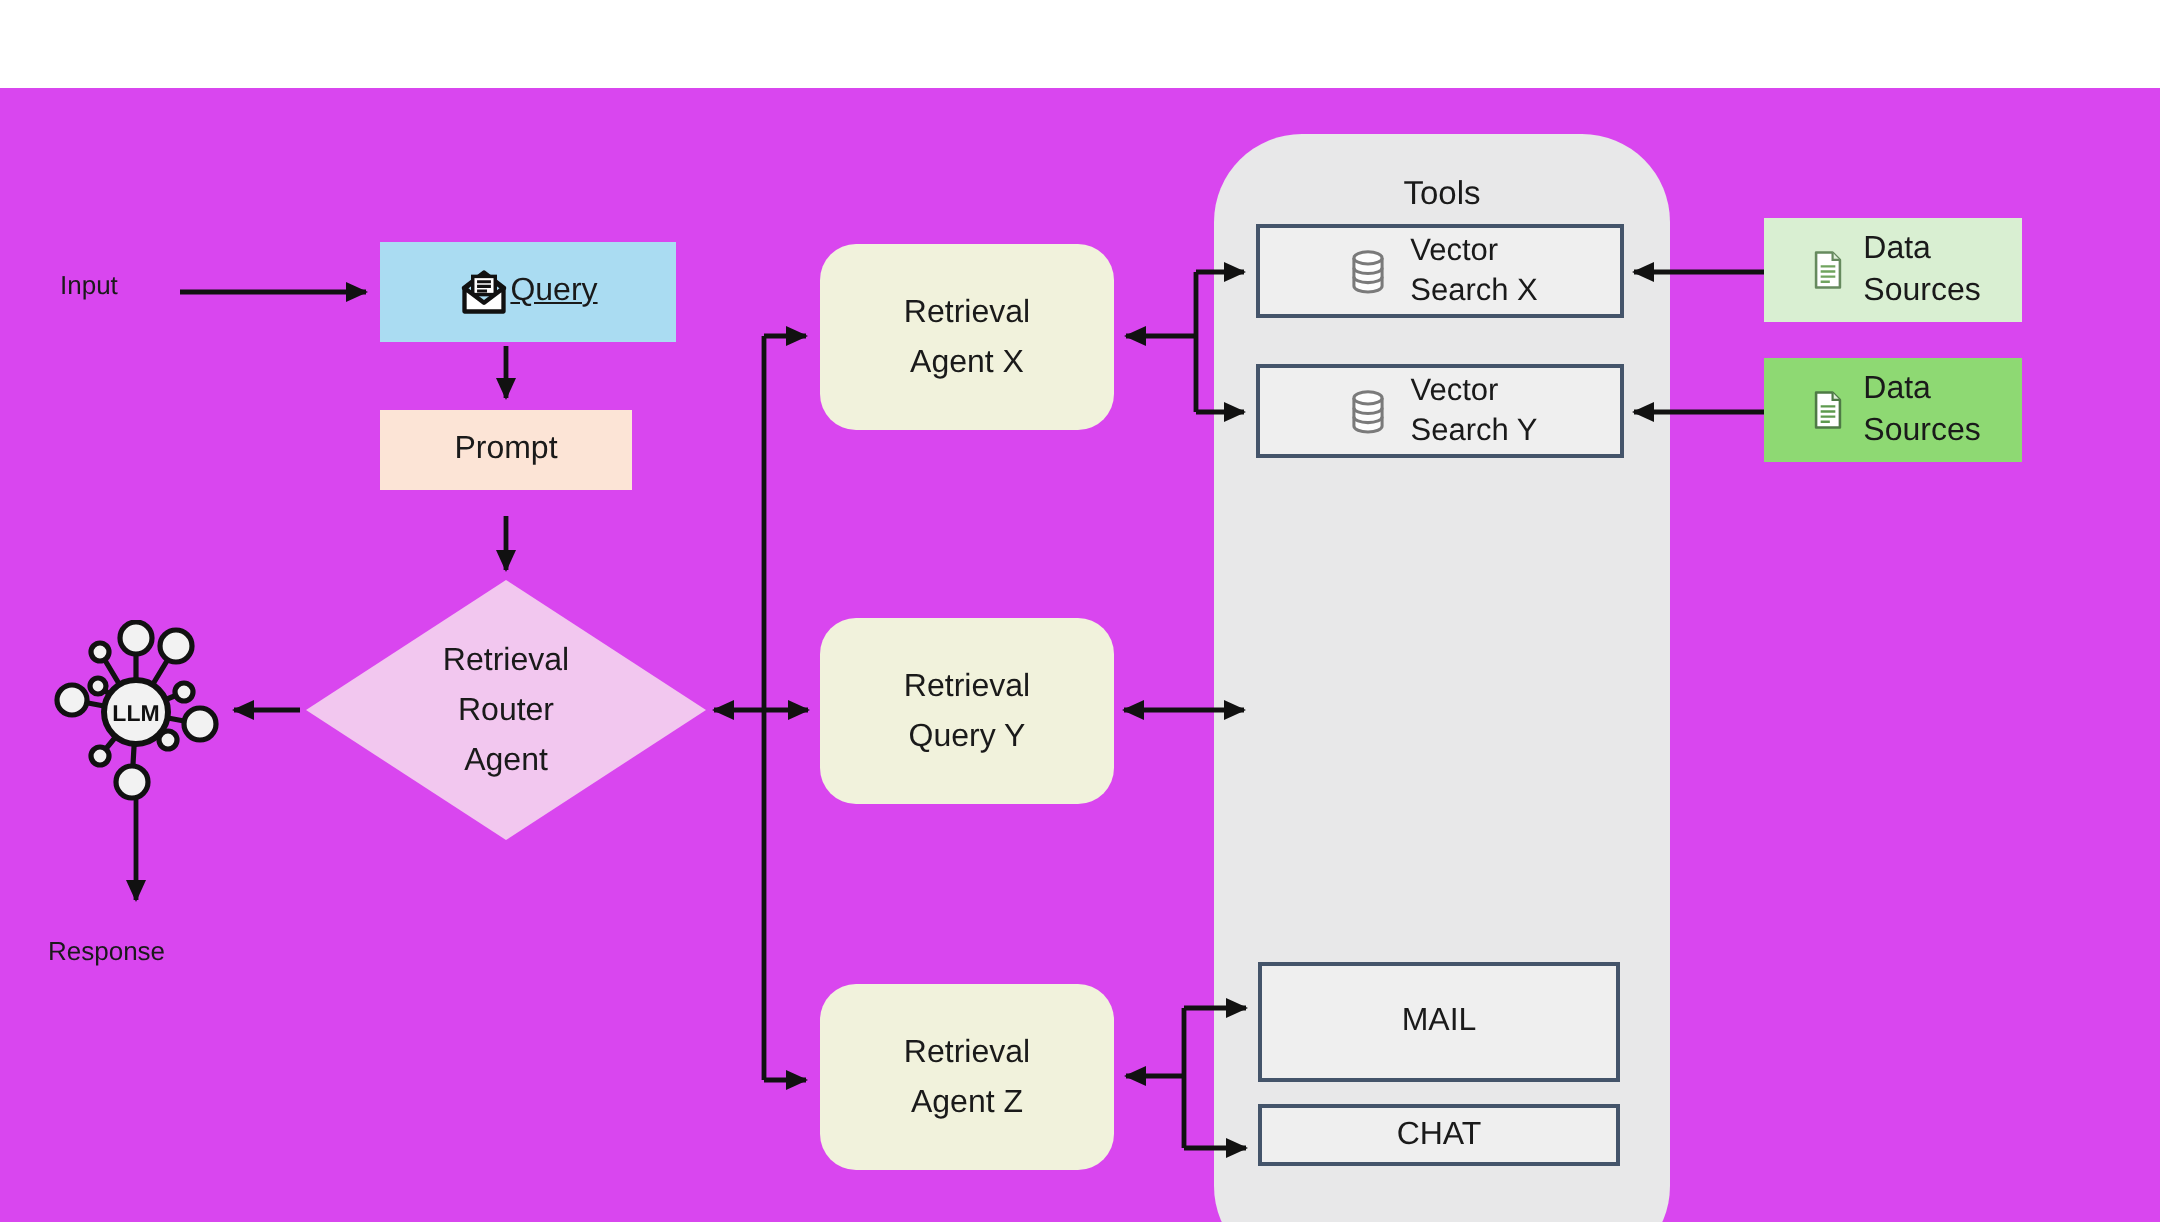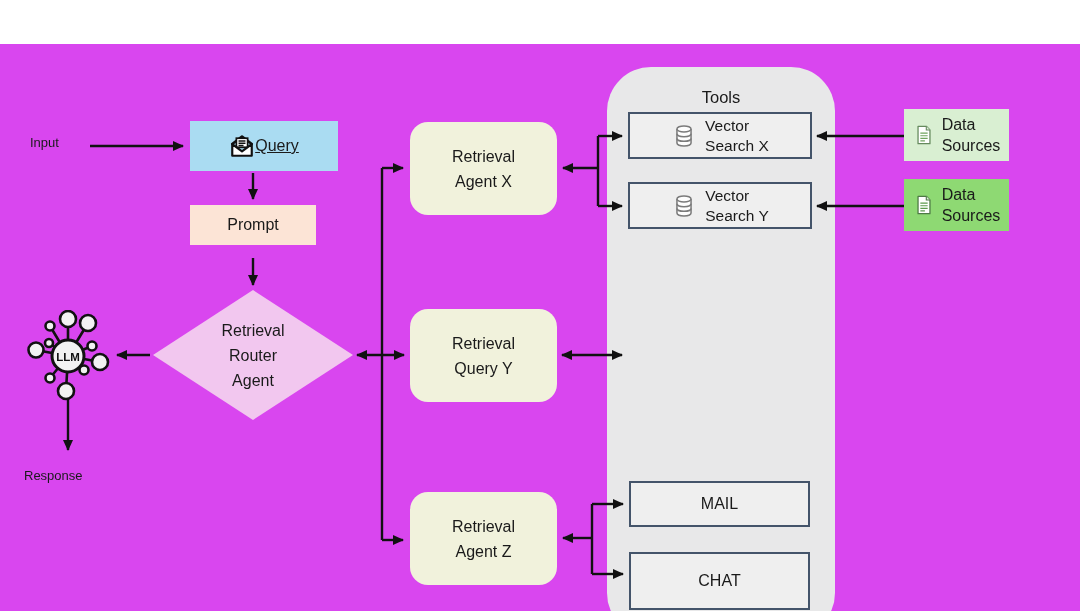--- a/index.html
+++ b/index.html
@@ -4,21 +4,21 @@
 <style>
   html,body{margin:0;padding:0;}
   body{font-family:"Liberation Sans", sans-serif;}
   .canvas{position:relative;width:1080px;height:611px;overflow:hidden;color:#1a1a1a;}
   .abs{position:absolute;}
   .lbl{font-size:13px;color:#1a1a1a;}
   .box{position:absolute;display:flex;align-items:center;justify-content:center;box-sizing:border-box;font-size:16px;color:#1a1a1a;z-index:2;}
   .twoLine{display:flex;flex-direction:column;line-height:20px;font-size:15.5px;}
   .agent{left:410px;width:147px;height:93px;border-radius:18px;flex-direction:column;line-height:25px;}
   .toolbox{left:628px;width:184px;border:2px solid #44546a;gap:8px;}
-  .dsbox{left:904px;width:105px;height:52px;gap:7px;line-height:21px;}
+  .dsbox{left:882px;width:129px;height:52px;gap:7px;line-height:21px;}
   .diamond{left:153px;top:246px;width:200px;height:130px;clip-path:polygon(50% 0,100% 50%,50% 100%,0 50%);
            flex-direction:column;line-height:25px;}
   #connectors{position:absolute;left:0;top:0;z-index:1;pointer-events:none;}
   .panel{position:absolute;z-index:0;}
   .title{position:absolute;z-index:2;text-align:center;font-size:16.5px;}
 </style>
 </head>
 <body>
 
 <div class="canvas" style="background-color: #d946ef; margin-top: 44px;">
@@ -135,25 +135,25 @@
         <path d="M5.5,14.2 C5.5,15.7 8.4,16.9 12,16.9 C15.6,16.9 18.5,15.7 18.5,14.2" fill="none"></path>
       </g>
     </svg>
     <span class="twoLine">
       <span>Vector</span>
       <span>Search Y</span>
     </span>
   </div>
 
 
-  <div class="box toolbox" style="left: 629px; width: 181px; top: 437px; height: 46px; background-color: rgb(239, 239, 239); border-color: rgb(68, 84, 106);">
+  <div class="box toolbox" style="left: 629px; width: 181px; top: 437px; height: 60px; background-color: rgb(239, 239, 239); border-color: rgb(68, 84, 106);">
     <span>MAIL</span>
   </div>
 
-  <div class="box toolbox" style="left: 629px; width: 181px; top: 508px; height: 58px; background-color: rgb(239, 239, 239); border-color: rgb(68, 84, 106);">
+  <div class="box toolbox" style="left: 629px; width: 181px; top: 508px; height: 31px; background-color: rgb(239, 239, 239); border-color: rgb(68, 84, 106);">
     <span>CHAT</span>
   </div>
 
   <div class="box dsbox" style="top: 65px; background-color: rgb(217, 239, 210);">
     <svg width="22" height="22" viewBox="0 0 24 24">
       <path d="M5.5,2.5 H14.5 L18.5,6.5 V21.5 H5.5 Z" fill="#fff" stroke="#668a5e" stroke-width="1.4" stroke-linejoin="round"></path>
       <path d="M14.5,2.5 V6.5 H18.5" fill="#dfeeda" stroke="#668a5e" stroke-width="1.2"></path>
       <path d="M8,10 H16 M8,12.8 H16 M8,15.6 H16 M8,18.4 H13" stroke="#70a45f" stroke-width="1.3"></path>
     </svg>
     <span class="twoLine" style="font-size:16px;line-height:21px;">

